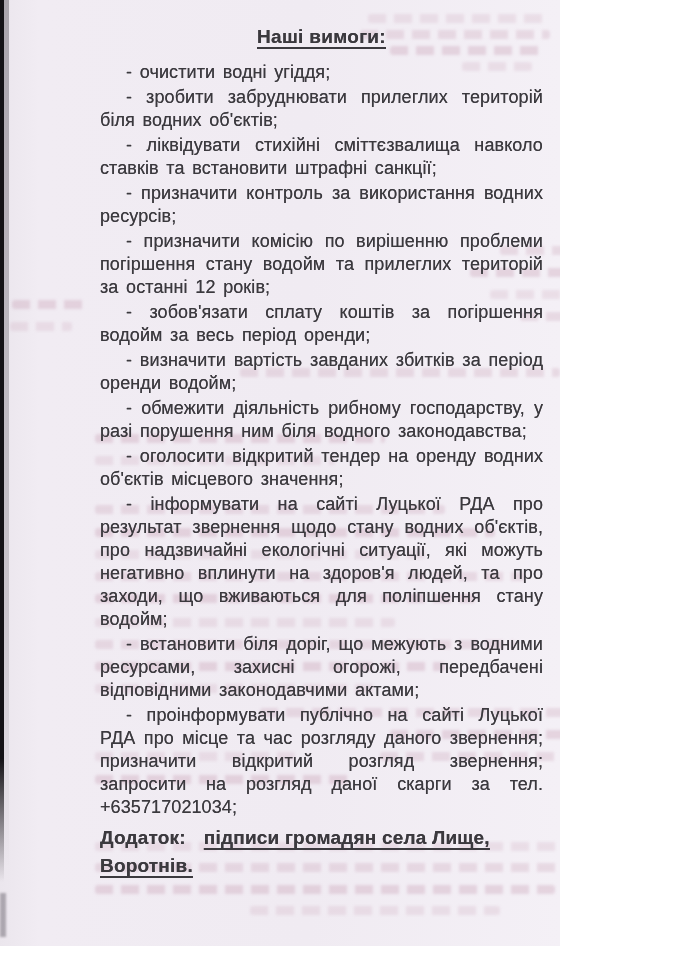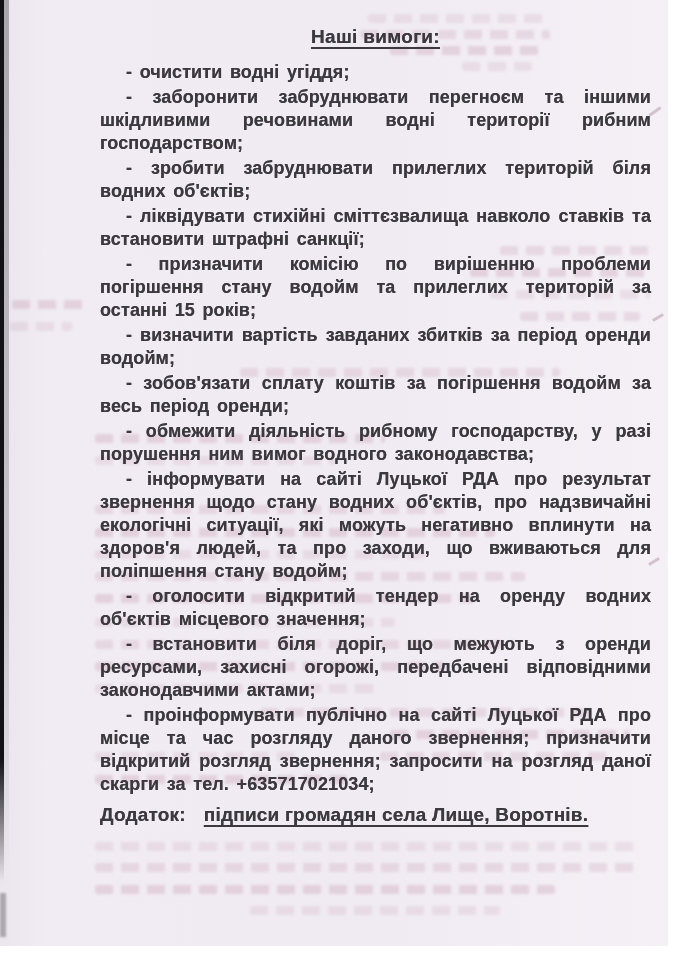--- a/index.html
+++ b/index.html
@@ -3,21 +3,21 @@
 <meta charset="utf-8">
 <style>
   html, body {
     margin: 0;
     padding: 0;
     background: #ffffff;
     font-family: "Liberation Sans", "DejaVu Sans", sans-serif;
   }
   .page {
     position: relative;
-    width: 668px;
+    width: 560px;
     height: 960px;
     overflow: hidden;
     background: #ffffff;
   }
   
   .paper {
     position: absolute;
     left: 0; top: 0; right: 0;
     height: 946px;
     background: linear-gradient(90deg, #ebe6ed 0%, #f1ecf3 7%, #f0ebf2 55%, #f4f0f6 100%);
@@ -71,21 +71,21 @@
     letter-spacing: 0.3px;
     text-decoration: underline;
     text-decoration-thickness: 1.5px;
     text-underline-offset: 4px;
     text-shadow: 0 0 0.5px rgba(59,57,62,0.85);
   }
   .item {
     margin: 0 0 2px 0;
     font-size: 18px;
     line-height: 23px;
-    font-weight: 700;
+    font-weight: 400;
     text-align: justify;
     text-indent: 26px;
     letter-spacing: 0.1px;
     word-spacing: 2.5px;
     text-shadow: 0 0 0.5px rgba(59,57,62,0.8);
   }
   .appendix {
     margin-top: 5px;
     font-size: 19px;
     line-height: 28px;
@@ -146,30 +146,30 @@
   <div class="edge-smudge"></div>
 
   <div class="artifact" style="left:648px; top:110px; width:14px; height:3px; transform:rotate(-35deg);"></div>
   <div class="artifact" style="left:652px; top:316px; width:12px; height:3px; transform:rotate(-30deg);"></div>
   <div class="artifact" style="left:648px; top:560px; width:12px; height:3px; transform:rotate(-32deg);"></div>
 
   <div class="content">
     <p class="doc-title">Наші вимоги:</p>
 
     <p class="item">- очистити водні угіддя;</p>
-    <p class="item">- заборонити забруднювати перегноєм та іншими шкідливими речовинами водні території рибним господарством;</p>
     <p class="item">- зробити забруднювати прилеглих територій біля водних об'єктів;</p>
     <p class="item">- ліквідувати стихійні сміттєзвалища навколо ставків та встановити штрафні санкції;</p>
-    <p class="item">- призначити комісію по вирішенню проблеми погіршення стану водойм та прилеглих територій за останні 15 років;</p>
+    <p class="item">- призначити контроль за використання водних ресурсів;</p>
+    <p class="item">- призначити комісію по вирішенню проблеми погіршення стану водойм та прилеглих територій за останні 12 років;</p>
+    <p class="item">- зобов'язати сплату коштів за погіршення водойм за весь період оренди;</p>
     <p class="item">- визначити вартість завданих збитків за період оренди водойм;</p>
-    <p class="item">- зобов'язати сплату коштів за погіршення водойм за весь період оренди;</p>
-    <p class="item">- обмежити діяльність рибному господарству, у разі порушення ним вимог водного законодавства;</p>
+    <p class="item">- обмежити діяльність рибному господарству, у разі порушення ним біля водного законодавства;</p>
+    <p class="item">- оголосити відкритий тендер на оренду водних об'єктів місцевого значення;</p>
     <p class="item">- інформувати на сайті Луцької РДА про результат звернення щодо стану водних об'єктів, про надзвичайні екологічні ситуації, які можуть негативно вплинути на здоров'я людей, та про заходи, що вживаються для поліпшення стану водойм;</p>
-    <p class="item">- оголосити відкритий тендер на оренду водних об'єктів місцевого значення;</p>
-    <p class="item">- встановити біля доріг, що межують з оренди ресурсами, захисні огорожі, передбачені відповідними законодавчими актами;</p>
+    <p class="item">- встановити біля доріг, що межують з водними ресурсами, захисні огорожі, передбачені відповідними законодавчими актами;</p>
     <p class="item">- проінформувати публічно на сайті Луцької РДА про місце та час розгляду даного звернення; призначити відкритий розгляд звернення; запросити на розгляд даної скарги за тел. +635717021034;</p>
 
     <div class="appendix">
       <div>
         <span class="appendix-label">Додаток:</span><span class="underlined">підписи громадян села Лище, Воротнів.</span>
       </div>
 
     </div>
   </div>
 

